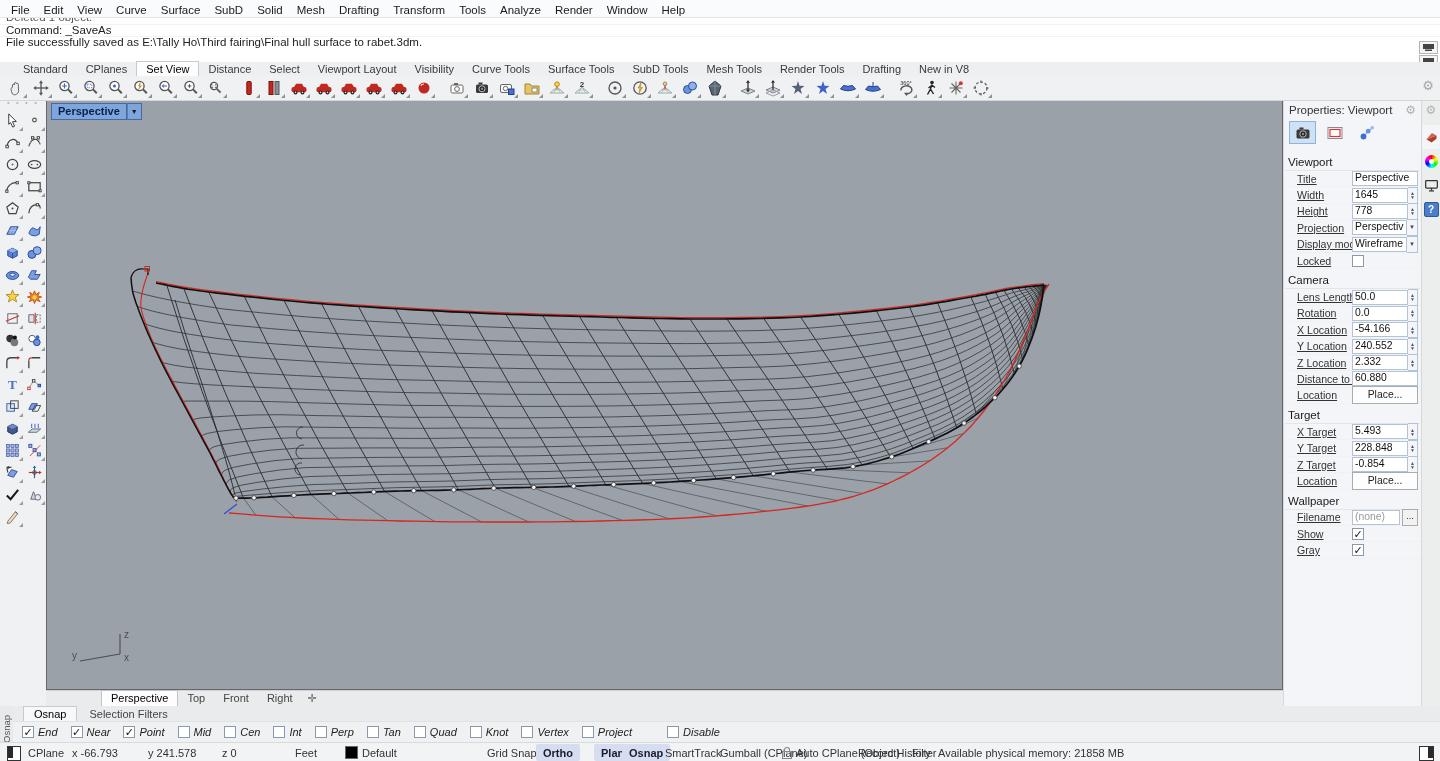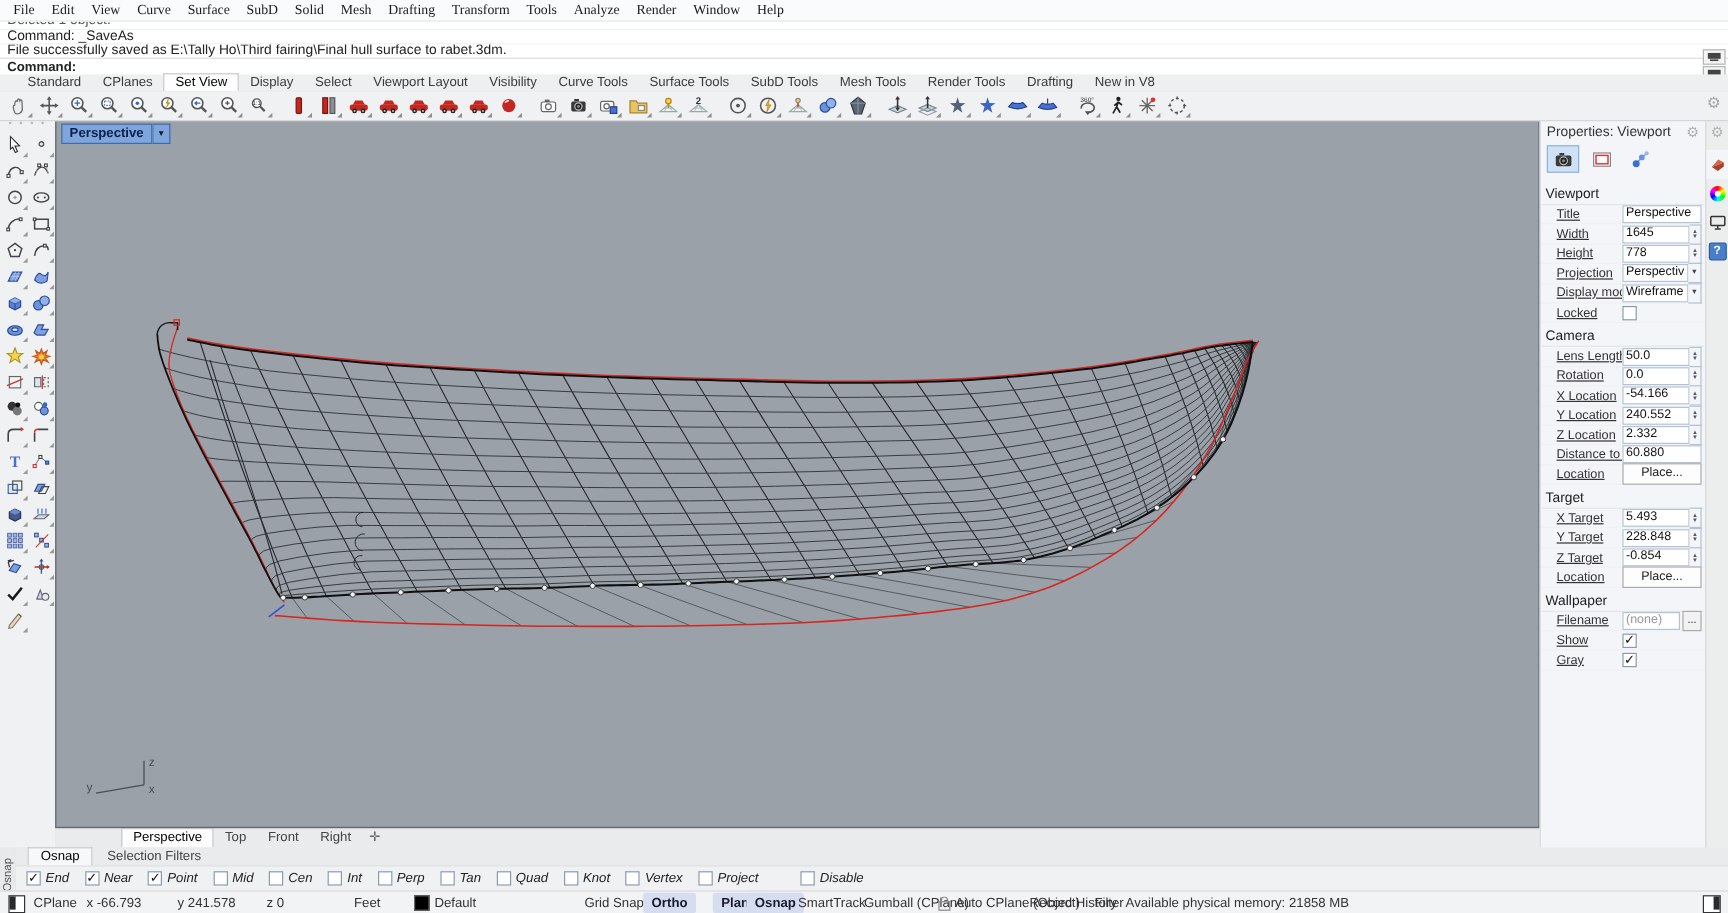--- a/index.html
+++ b/index.html
@@ -1,19 +1,19 @@
 <!DOCTYPE html>
 <html><head>
 <meta charset="utf-8">
 <style>
   html,body{margin:0;padding:0;}
   body{width:1440px;height:761px;position:relative;overflow:hidden;
        font-family:"Liberation Sans",sans-serif;font-size:11px;color:#222;background:#f0f1f3;}
   
-  .menubar{position:absolute;left:0;top:0;right:0;height:17px;background:#fafbfc;border-bottom:1px solid #e6e6e6;display:flex;align-items:center;padding-left:4px;z-index:6;font-family:Liberation Serif, serif;}
+  .menubar{position:absolute;left:0;top:0;right:0;height:17px;background:#fafbfc;border-bottom:1px solid #e6e6e6;display:flex;align-items:flex-end;padding-left:4px;z-index:6;}
   .menubar .mi{padding:1px 7px;font-size:11.5px;color:#1a1a1a;cursor:default;}
   
   .cmdarea{position:absolute;top:17px;left:0;right:0;height:45px;background:#fff;z-index:5;}
   .cmd-line{padding-left:6px;font-size:11.5px;color:#222;white-space:nowrap;overflow:hidden;background:#fff;}
   .cmd-line.l1{height:7px;line-height:11px;}
   .cmd-line.l1 span{position:relative;top:-5px;color:#555;}
   .cmd-line.l2,.cmd-line.l3{height:11px;line-height:11px;border-top:1px solid #f2f2f2;}
   .cmd-prompt{height:14px;line-height:14px;border-top:1px solid #dcdcdc;font-weight:bold;padding-left:6px;background:#fff;}
   .cmd-btns{position:absolute;right:2px;top:24px;display:flex;flex-direction:column;gap:1px;}
   .cmd-btn{width:17px;height:11px;border:1px solid #b5b5b5;background:#f4f4f4;display:flex;align-items:center;justify-content:center;}
@@ -112,42 +112,41 @@
     <div class="mi">Analyze</div>
     <div class="mi">Render</div>
     <div class="mi">Window</div>
     <div class="mi">Help</div>
   </div>
 
 <div class="cmdarea">
   <div class="cmd-line l1"><span>Deleted 1 object.</span></div>
   <div class="cmd-line l2">Command: _SaveAs</div>
   <div class="cmd-line l3">File successfully saved as E:\Tally Ho\Third fairing\Final hull surface to rabet.3dm.</div>
-  <div class="cmd-prompt">Command:</div>
   <div class="cmd-btns">
     <div class="cmd-btn">
         <svg width="11" height="7">
           <rect x="0" y="0" width="11" height="5" fill="#444"></rect>
           <rect x="2" y="5.5" width="7" height="1.5" fill="#444"></rect>
         </svg>
       </div>
     <div class="cmd-btn">
         <svg width="11" height="7">
           <rect x="0" y="0" width="11" height="5" fill="#444"></rect>
           <rect x="2" y="5.5" width="7" height="1.5" fill="#444"></rect>
         </svg>
       </div>
   </div>
 </div>
 
 <div class="tabsbar" id="tabsbar">
     <div class="ttab">Standard</div>
     <div class="ttab">CPlanes</div>
     <div class="ttab active">Set View</div>
-    <div class="ttab">Display</div>
+    <div class="ttab">Distance</div>
     <div class="ttab">Select</div>
     <div class="ttab">Viewport Layout</div>
     <div class="ttab">Visibility</div>
     <div class="ttab">Curve Tools</div>
     <div class="ttab">Surface Tools</div>
     <div class="ttab">SubD Tools</div>
     <div class="ttab">Mesh Tools</div>
     <div class="ttab">Render Tools</div>
     <div class="ttab">Drafting</div>
     <div class="ttab">New in V8</div>

